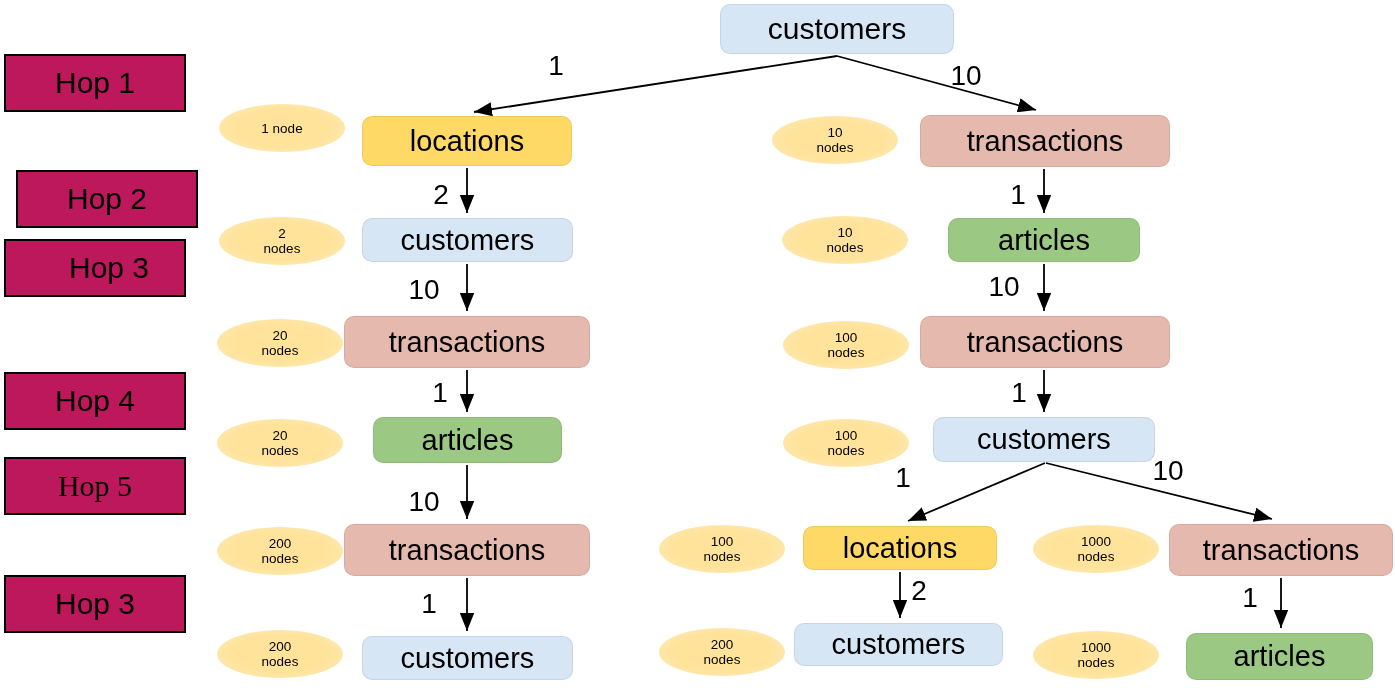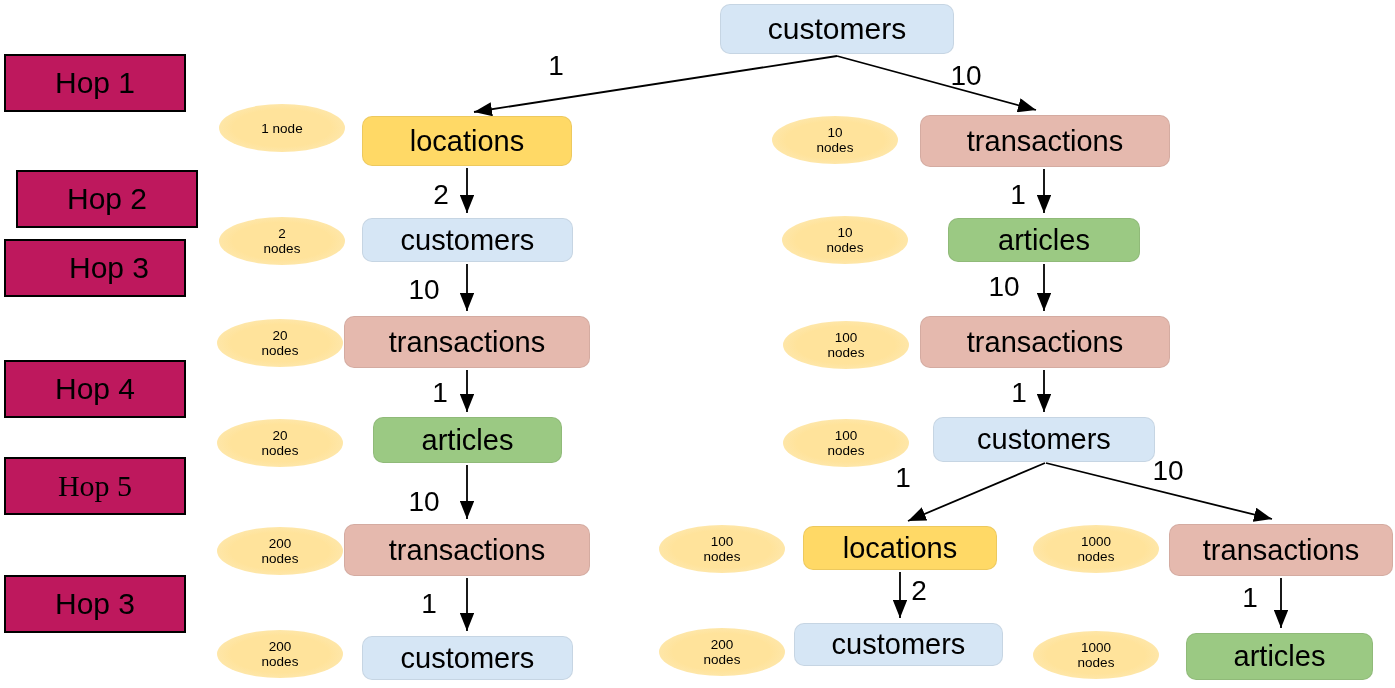--- a/index.html
+++ b/index.html
@@ -58,21 +58,21 @@
         <line x1="1045" y1="463" x2="908" y2="521" stroke="#000000" stroke-width="1.8" marker-end="url(#arrowhead)"></line>
         <line x1="1046" y1="463" x2="1272" y2="519" stroke="#000000" stroke-width="1.8" marker-end="url(#arrowhead)"></line>
         <line x1="900" y1="572" x2="900" y2="618" stroke="#000000" stroke-width="1.8" marker-end="url(#arrowhead)"></line>
         <line x1="1281" y1="578" x2="1281" y2="628" stroke="#000000" stroke-width="1.8" marker-end="url(#arrowhead)"></line>
       </g>
   </svg>
   <div id="hops">
       <div class="hop-box" style="top: 54px; border-color: rgb(0, 0, 0);">Hop 1</div>
       <div class="hop-box" style="top: 170px; border-color: rgb(0, 0, 0); margin-left: 12px;">Hop 2</div>
       <div class="hop-box" style="top: 239px; border-color: rgb(0, 0, 0); padding-left: 28px;">Hop 3</div>
-      <div class="hop-box" style="top: 360px; border-color: rgb(0, 0, 0);">Hop 4</div>
+      <div class="hop-box" style="top: 372px; border-color: rgb(0, 0, 0);">Hop 4</div>
       <div class="hop-box" style="top: 457px; border-color: rgb(0, 0, 0); font-family: Liberation Serif, serif;">Hop 5</div>
       <div class="hop-box" style="top: 575px; border-color: rgb(0, 0, 0);">Hop 3</div>
     </div>
   <div id="nodes">
       <div class="node big" style="left: 720px; top: 4px; width: 234px; height: 50px; background: rgb(214, 230, 245);">customers</div>
       <div class="node" style="left: 362px; top: 116px; width: 210px; height: 50px; background: rgb(255, 217, 102);">locations</div>
       <div class="node" style="left: 362px; top: 218px; width: 211px; height: 44px; background: rgb(214, 230, 245);">customers</div>
       <div class="node" style="left: 344px; top: 316px; width: 246px; height: 52px; background: rgb(229, 185, 174);">transactions</div>
       <div class="node" style="left: 373px; top: 417px; width: 189px; height: 46px; background: rgb(155, 201, 131);">articles</div>
       <div class="node" style="left: 344px; top: 524px; width: 246px; height: 52px; background: rgb(229, 185, 174);">transactions</div>

